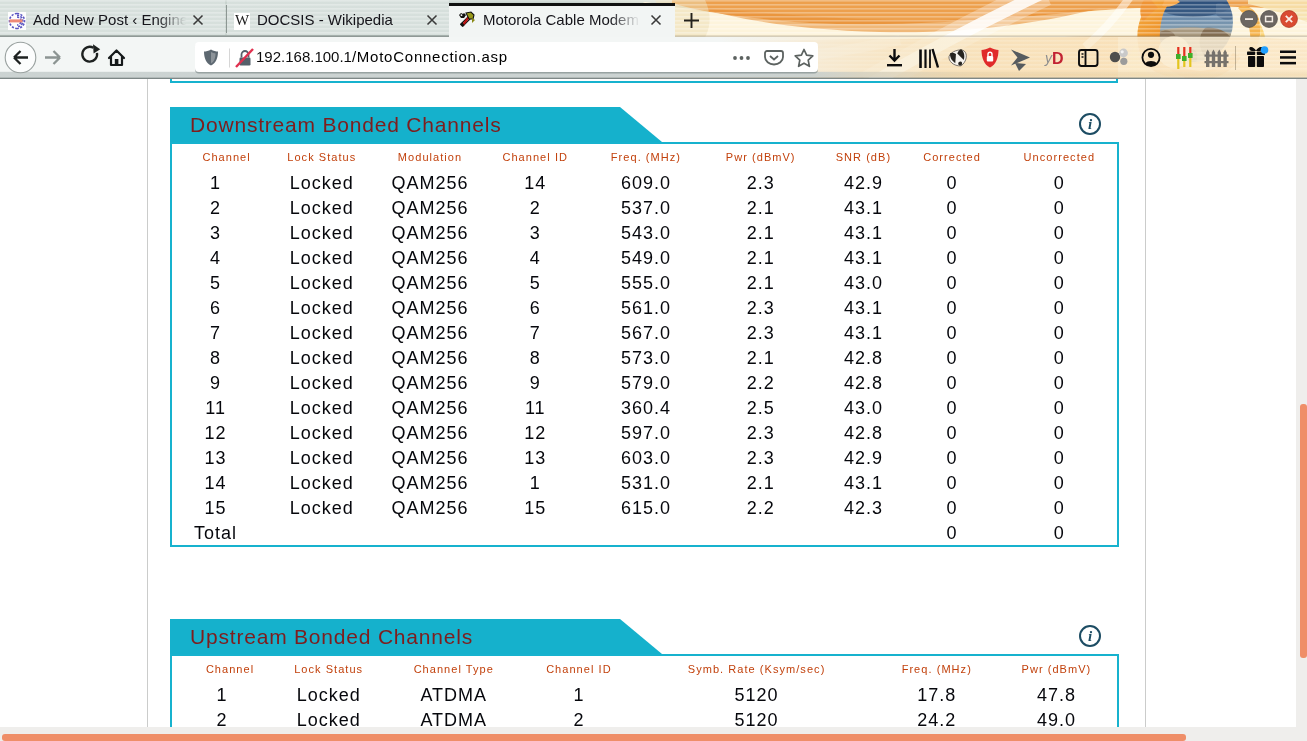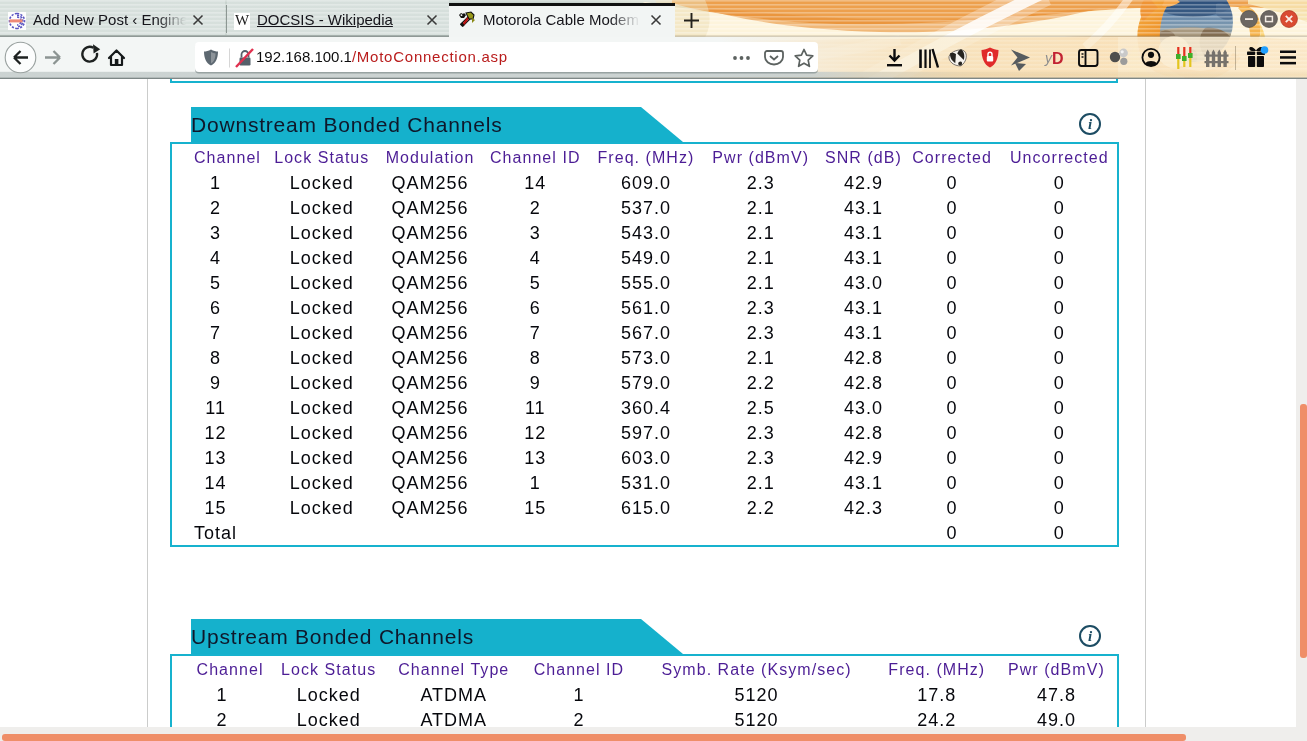--- a/index.html
+++ b/index.html
@@ -8,29 +8,29 @@
   .abs{position:absolute;}
   
   #chrome{left:0;top:0;width:1307px;height:79px;}
   .tabtitle{font-size:15px;color:#15141a;line-height:40px;white-space:nowrap;overflow:hidden;}
   .fade{-webkit-mask-image:linear-gradient(90deg,#000 78%,transparent 97%);
         mask-image:linear-gradient(90deg,#000 78%,transparent 97%);}
   
   .vline{width:1px;background:#cbcccb;top:79px;height:648px;}
   .secbar{left:170px;width:492px;height:35px;background:#15b1cc;
           clip-path:polygon(0 0,450px 0,492px 35px,0 35px);
-          color:#0f172a;font-size:21px;letter-spacing:0.8px;line-height:35px;box-sizing:border-box;margin-left:21px;}
+          color:#7f1d1d;font-size:21px;letter-spacing:0.8px;line-height:35px;padding-left:20px;box-sizing:border-box;}
   .info{width:22px;height:22px;border:2px solid #1c4c63;border-radius:50%;box-sizing:border-box;
         left:1079px;color:#1c4c63;text-align:center;}
   .info i{font-family:"Liberation Serif",serif;font-style:italic;font-weight:bold;font-size:15px;line-height:18px;}
   table.moto{position:absolute;left:170px;width:949px;border-collapse:collapse;table-layout:fixed;
              border:2px solid #17b2ce;background:#fff;}
   table.moto td,table.moto th{padding:0;height:25px;line-height:25px;text-align:center;font-weight:normal;
              font-family:"Liberation Sans",sans-serif;white-space:nowrap;overflow:hidden;}
-  table.moto th{color:#4c1d95;font-size:16px;letter-spacing:1.05px;}
+  table.moto th{color:#c2410c;font-size:11px;letter-spacing:1.05px;}
   table.moto td{color:#06070c;font-size:18px;letter-spacing:1px;height:24px;line-height:24px;padding-top:1px;}
   
   #sbv{left:1296px;top:79px;width:11px;height:662px;background:#efeeec;}
   #sbvt{left:1300px;top:404px;width:7px;height:254px;background:#ef8e68;border-radius:3px;}
   #sbh{left:0;top:727px;width:1307px;height:14px;background:#efeeec;}
   #sbht{left:2px;top:733.5px;width:1184px;height:7.5px;background:#ef8e68;border-radius:3px;}
 </style>
 </head>
 <body>
 
@@ -391,21 +391,21 @@
  </g>
  <rect x="1.5" y="7.4" width="13" height="3" fill="#ef8a78"></rect>
 </svg>
 <div class="abs tabtitle fade" style="left:33px;top:0;width:158px;">Add New Post ‹ Engineers</div>
 <svg class="abs" style="left:192px;top:14px" width="12" height="12">
       <path d="M1.5,1.5 L10.5,10.5 M10.5,1.5 L1.5,10.5" stroke="#3a3a3a" stroke-width="1.55"></path>
     </svg>
 
 <div class="abs" style="left:234px;top:12.5px;width:16px;height:17px;background:#fff;"></div>
 <div class="abs" style="left:234px;top:11px;width:16px;height:19px;font-family:'Liberation Serif',serif;font-size:15px;color:#1b1b1b;text-align:center;line-height:19px;">W</div>
-<div class="abs tabtitle" style="left:257px;top:0;width:136px;text-decoration:underline;">DOCSIS - Wikipedia</div>
+<div class="abs tabtitle" style="left:257px;top:0;width:136px;">DOCSIS - Wikipedia</div>
 <svg class="abs" style="left:426px;top:14px" width="12" height="12">
       <path d="M1.5,1.5 L10.5,10.5 M10.5,1.5 L1.5,10.5" stroke="#3a3a3a" stroke-width="1.55"></path>
     </svg>
 
 <svg class="abs" style="left:458px;top:11px" width="18" height="18" viewBox="0 0 18 18">
  <path d="M3,13 L13,3 L15,5 L5,15 Z" fill="#ddd" stroke="#111" stroke-width="1.2"></path>
  <path d="M13.5,2.5 L4.5,14.5" stroke="#b11" stroke-width="2.2"></path>
  <path d="M1,4 L3,2 L5,3 L6,2 L8,4 L6,7 L3,7 Z" fill="#111"></path>
  <path d="M2.7,3.6 L4.2,4.6" stroke="#fff" stroke-width="1.4"></path>
  <path d="M8,2 L13,1 L16,4 L15,8 L11,8 Z" fill="#98981a" stroke="#111" stroke-width="1.1"></path>
@@ -442,21 +442,21 @@
 
 <div class="abs" style="left:195px;top:42.3px;width:623px;height:29.6px;background:#ffffff;border-radius:4px;box-shadow:0 1.6px 0 rgba(125,137,136,0.65);"></div>
 <svg class="abs" style="left:203px;top:48px" width="60" height="20">
  <path d="M8,1.5 C10.5,3 13,3.6 15,3.6 C15,10 13,15.2 8,17.5 C3,15.2 1,10 1,3.6 C3,3.6 5.5,3 8,1.5 Z" fill="#5d6871"></path>
  <path d="M8,4 C9.5,4.9 11,5.3 12.6,5.4 C12.5,10 11,13.8 8,15.6 Z" fill="#8d949a"></path>
  <rect x="26" y="0.5" width="1" height="19" fill="#d6d6d6"></rect>
  <rect x="36.5" y="9.5" width="11" height="8" rx="1.2" fill="#55606a"></rect>
  <path d="M38.5,9.5 L38.5,6.5 a3.5,3.5 0 0 1 7,0 L45.5,9.5" stroke="#55606a" stroke-width="1.8" fill="none"></path>
  <path d="M33,19 L50,1" stroke="#e0314f" stroke-width="2.4"></path>
 </svg>
-<div class="abs" style="left:256px;top:42.3px;height:29.6px;line-height:29.6px;font-size:15px;color:#0c0c0d;white-space:nowrap;">192.168.100.1<span style="color:#b91c1c;letter-spacing:0.75px;">/MotoConnection.asp</span></div>
+<div class="abs" style="left:256px;top:42.3px;height:29.6px;line-height:29.6px;font-size:15px;color:#0c0c0d;white-space:nowrap;">192.168.100.1<span style="color:#000000;letter-spacing:0.75px;">/MotoConnection.asp</span></div>
 <svg class="abs" style="left:730px;top:48px" width="85" height="20">
  <circle cx="5" cy="10" r="1.9" fill="#5c6260"></circle>
       <circle cx="11.5" cy="10" r="1.9" fill="#5c6260"></circle>
       <circle cx="18" cy="10" r="1.9" fill="#5c6260"></circle>
  <path d="M37,3 h14 a2,2 0 0 1 2,2 v4 a9,7.5 0 0 1 -9,7.5 a9,7.5 0 0 1 -9,-7.5 v-4 a2,2 0 0 1 2,-2 Z" fill="none" stroke="#5c6260" stroke-width="1.8"></path>
  <path d="M40,8 L44,11.5 L48,8" stroke="#5c6260" stroke-width="1.8" fill="none"></path>
  <path d="M74,1.5 L76.6,7.2 L82.8,7.9 L78.2,12.1 L79.4,18.3 L74,15.2 L68.6,18.3 L69.8,12.1 L65.2,7.9 L71.4,7.2 Z" fill="none" stroke="#5c6260" stroke-width="1.7" stroke-linejoin="round"></path>
 </svg>
 
 <svg class="abs" style="left:880px;top:44px" width="427" height="30" viewBox="0 0 427 30">

